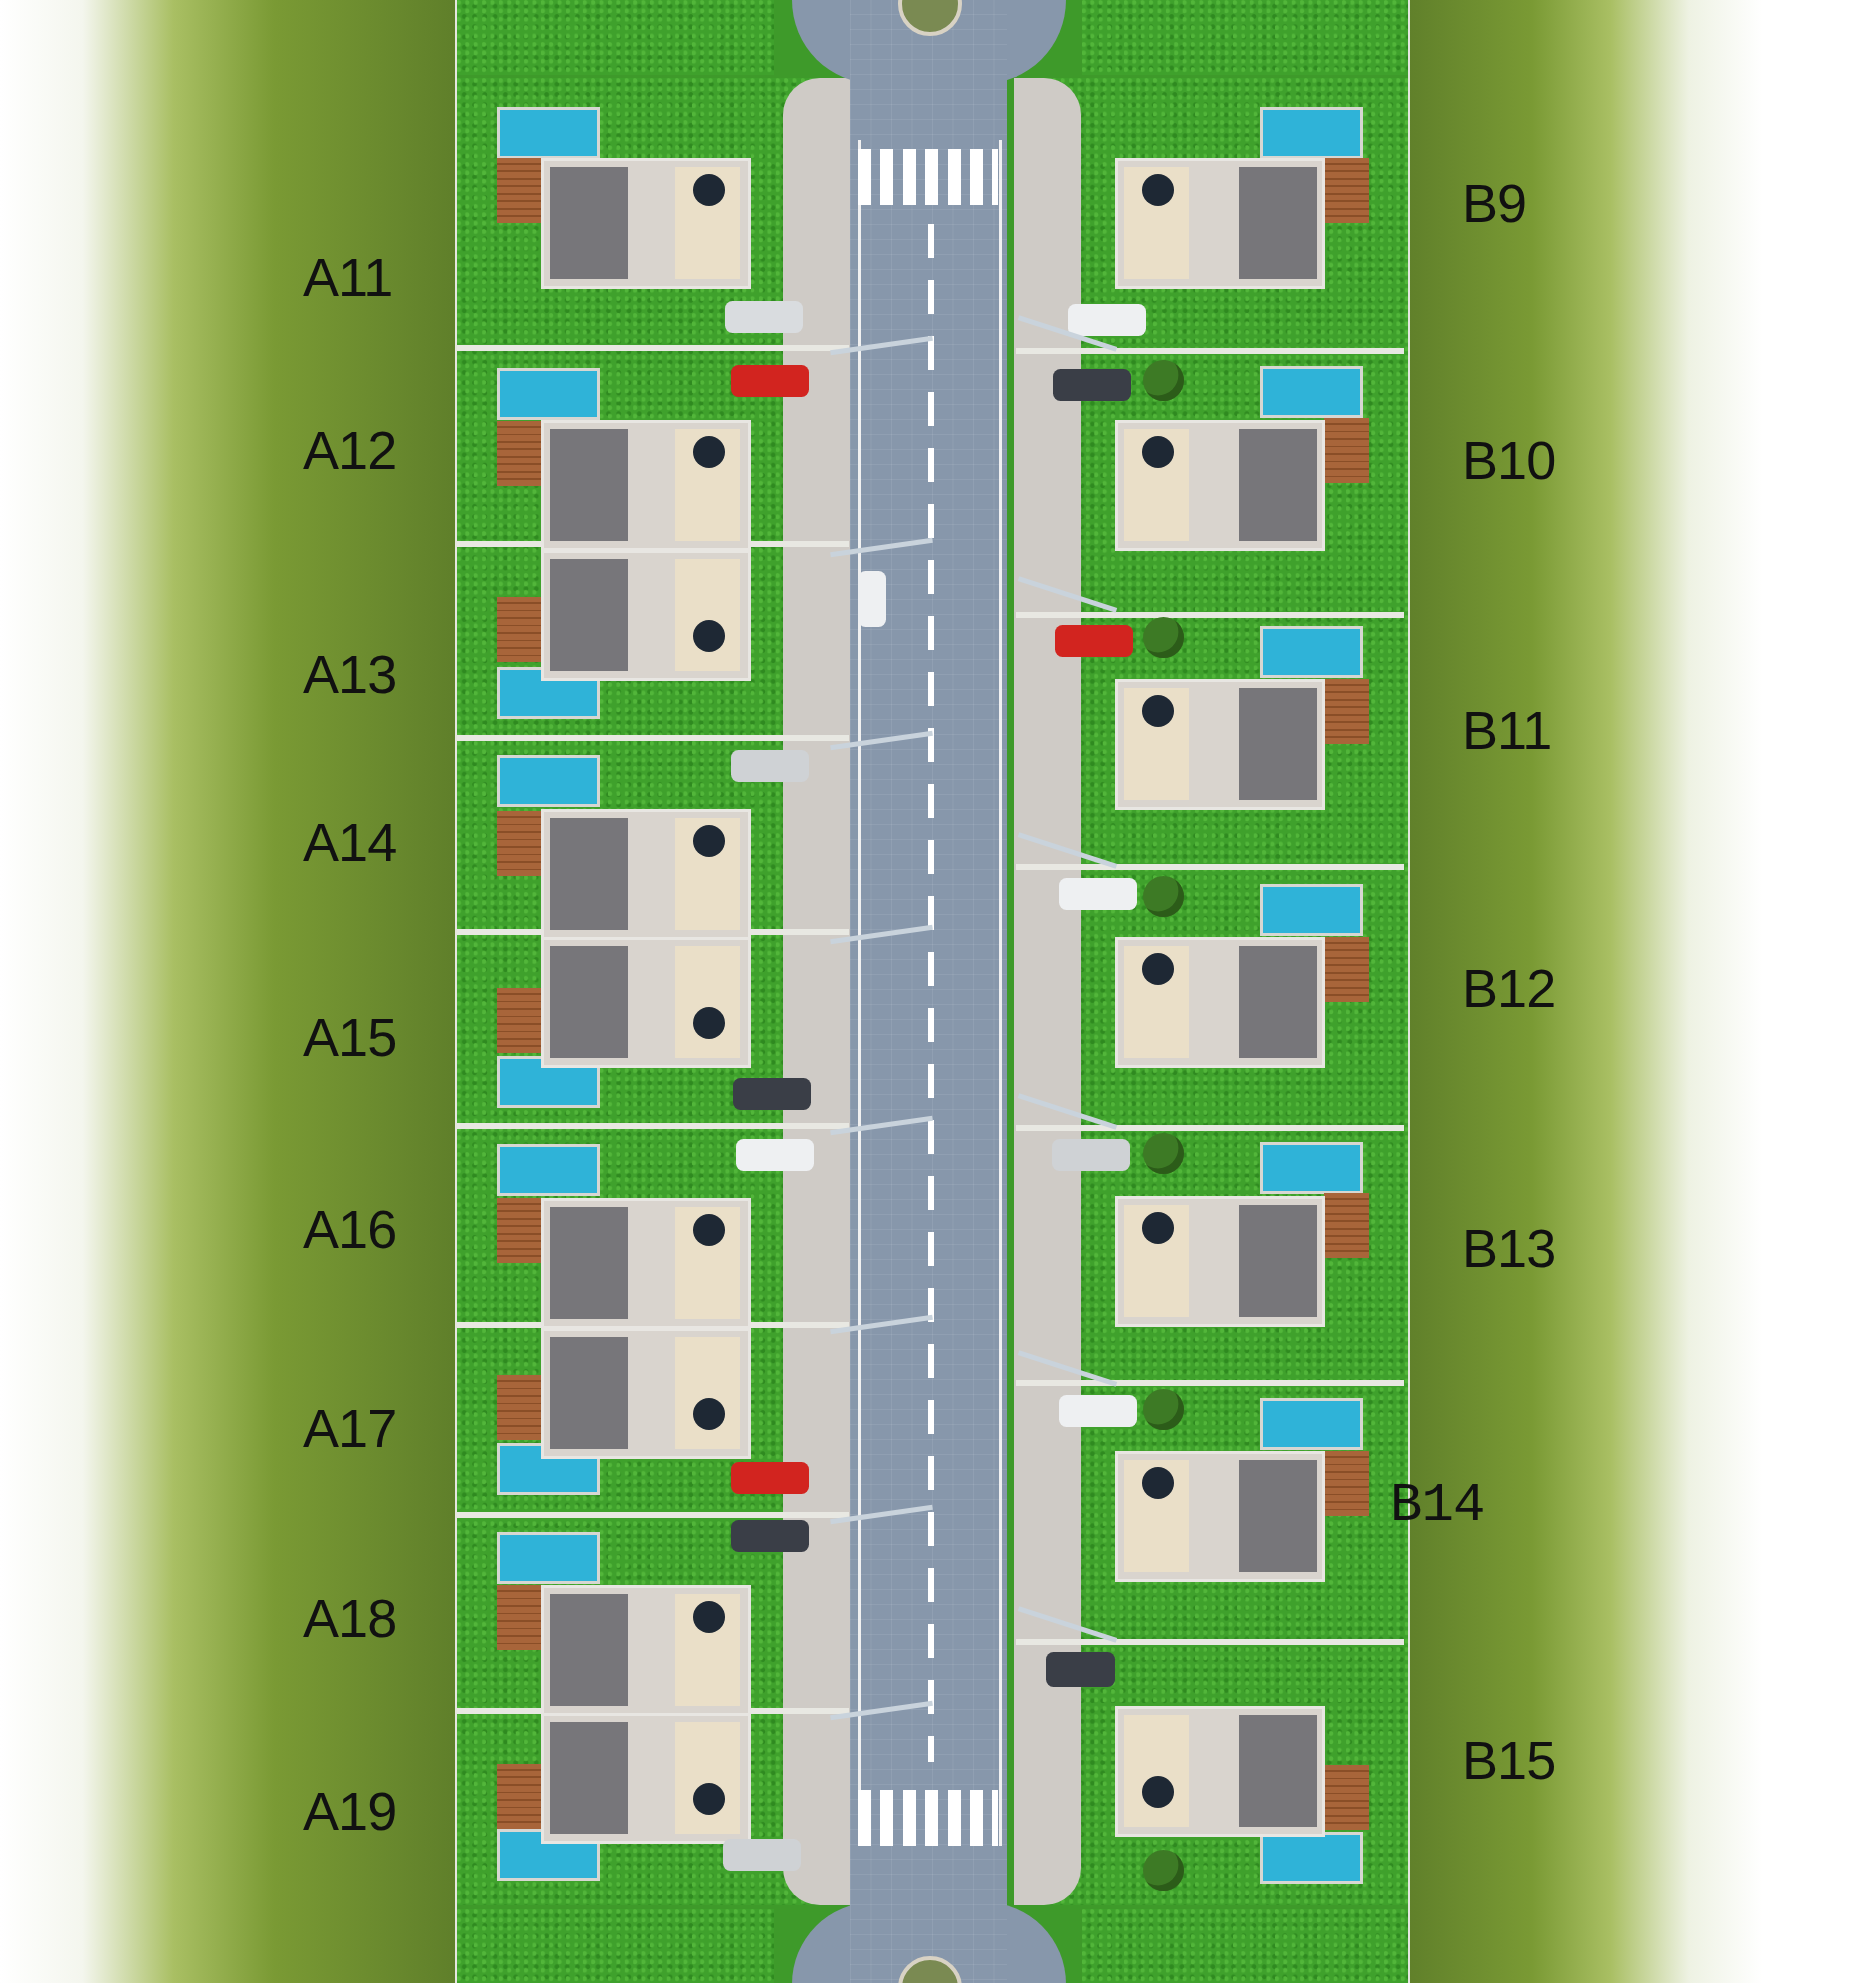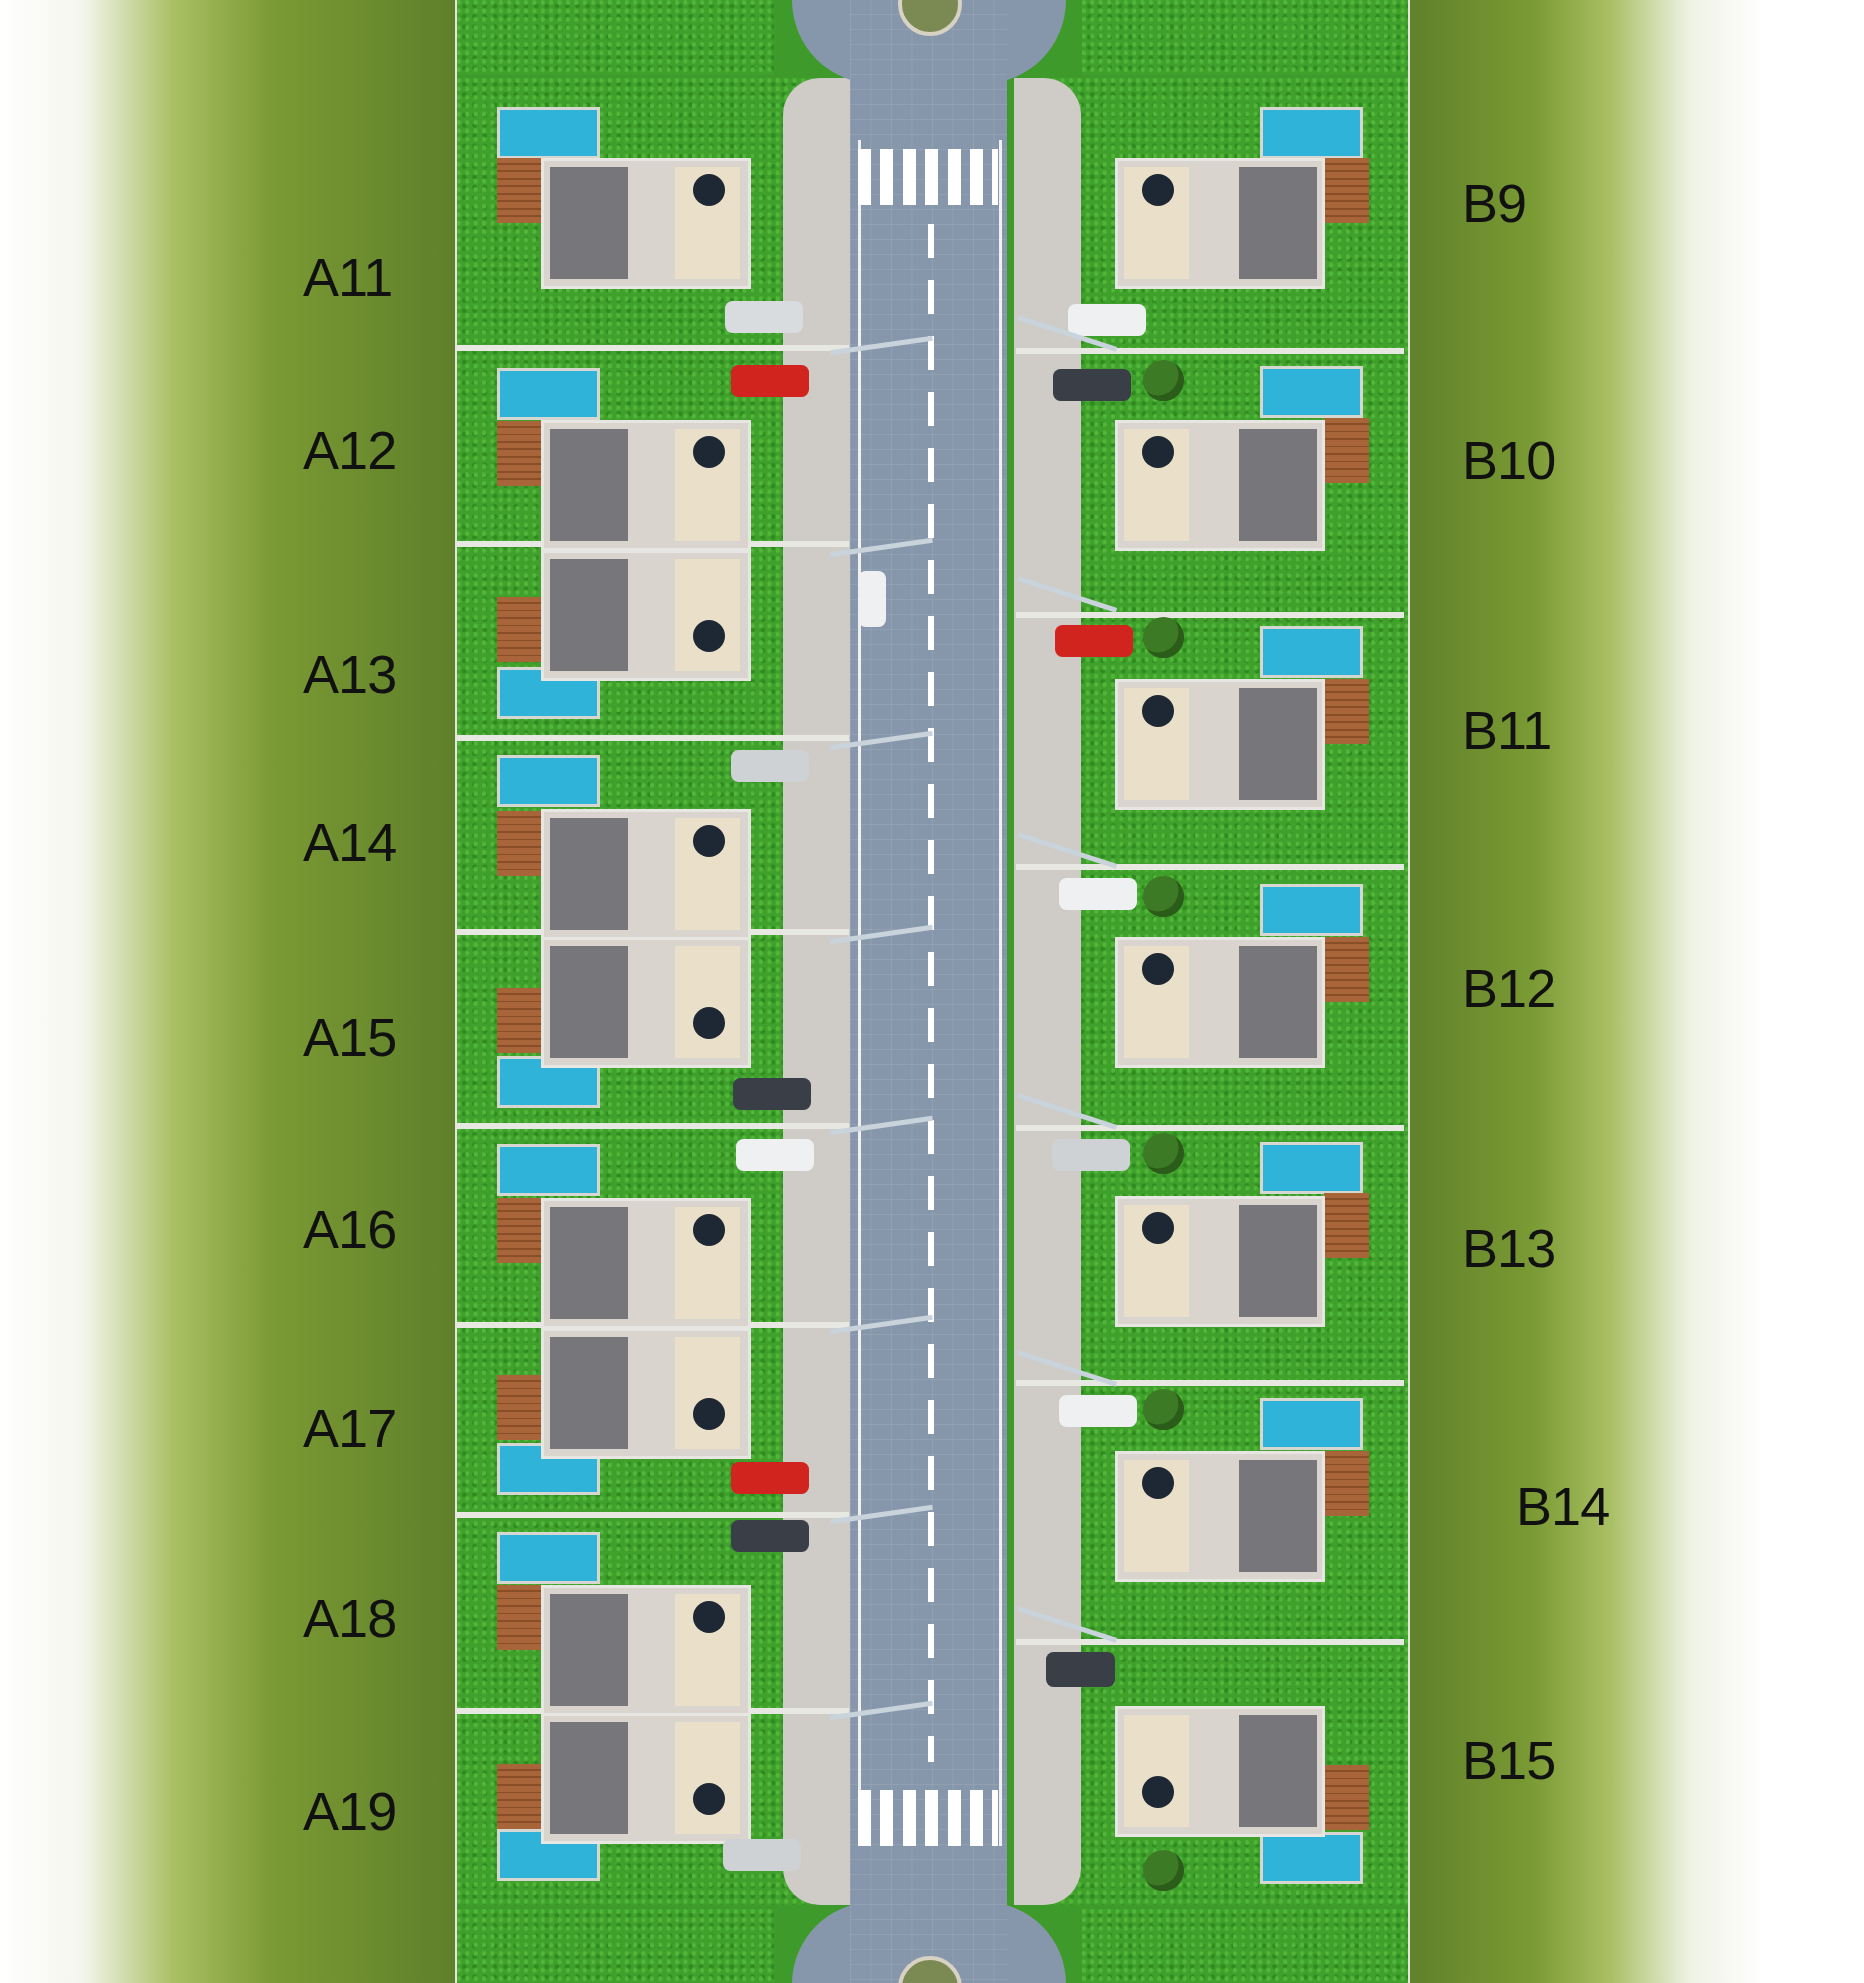--- a/index.html
+++ b/index.html
@@ -249,15 +249,15 @@
 <div class="label" style="left:303px;top:1198px;">A16</div>
 <div class="label" style="left:303px;top:1397px;">A17</div>
 <div class="label" style="left:303px;top:1587px;">A18</div>
 <div class="label" style="left:303px;top:1780px;">A19</div>
 
 <div class="label" style="left:1462px;top:172px;">B9</div>
 <div class="label" style="left:1462px;top:429px;">B10</div>
 <div class="label" style="left:1462px;top:699px;">B11</div>
 <div class="label" style="left:1462px;top:957px;">B12</div>
 <div class="label" style="left:1462px;top:1217px;">B13</div>
-<div class="label" style="left:1516px;top:1475px;">B14</div>
+<div class="label" style="left:1390px;top:1475px;font-family:Liberation Mono, monospace;">B14</div>
 <div class="label" style="left:1462px;top:1729px;">B15</div>
 
 
 </body></html>

